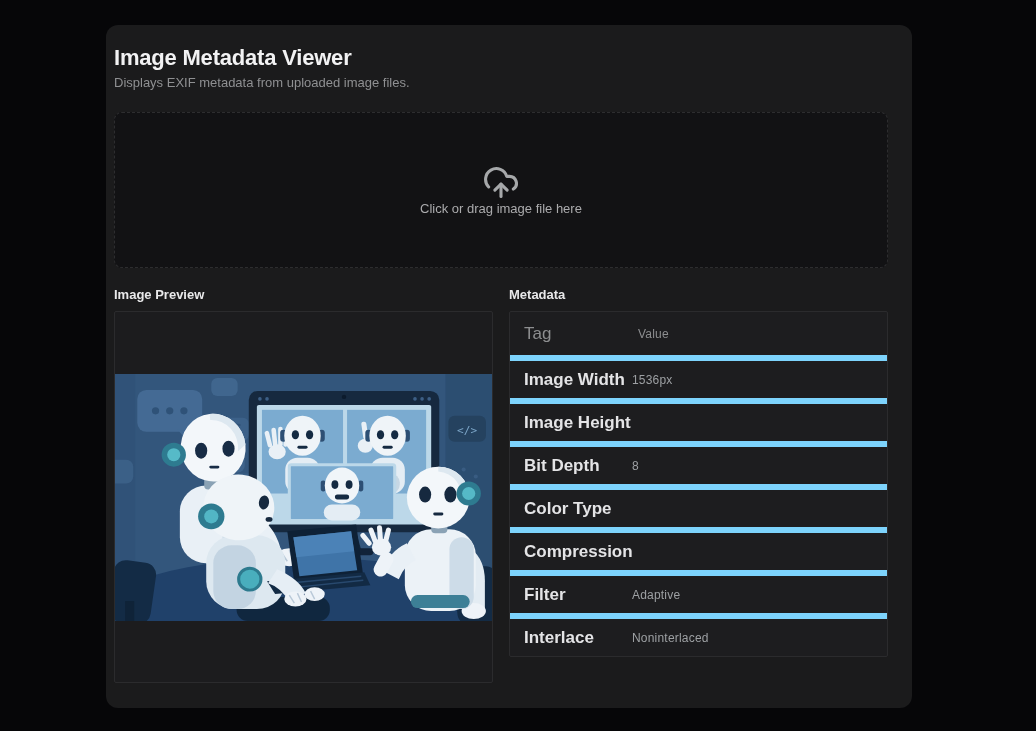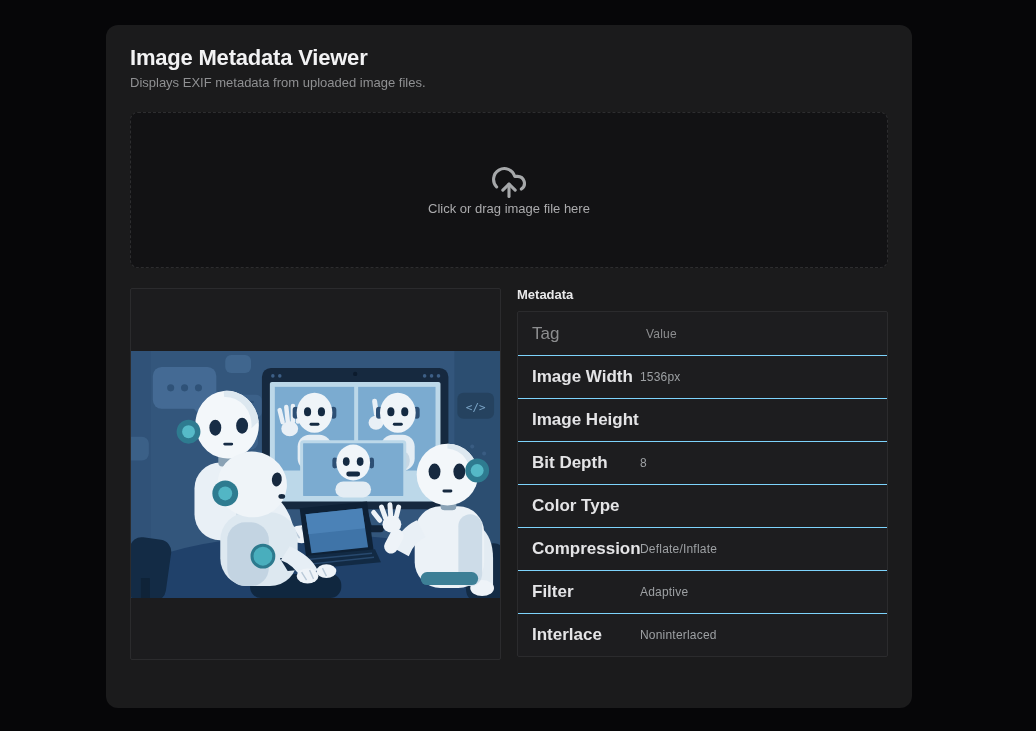--- a/index.html
+++ b/index.html
@@ -7,21 +7,21 @@
   body {
     background:#060608;
     font-family:"Liberation Sans", sans-serif;
     position:relative;
   }
   .card {
     position:absolute; left:106px; top:25px;
     width:806px; height:683px;
     background:#1b1b1c;
     border-radius:12px;
-    padding:21px 24px 25px 24px;
+    padding:21px 24px 25px 8px;
   }
   h1.title { font-size:22px; line-height:24px; font-weight:700; color:#f2f2f3; letter-spacing:-0.2px; margin:0 0 4px 0; }
   p.subtitle { font-size:13px; line-height:17px; color:#8f9092; margin:0 0 21px 0; }
 
   .dropzone {
     height:156px; width:100%;
     background:#121214;
     border:1px dashed #2d2d2f;
     border-radius:8px;
     display:flex; flex-direction:column; align-items:center; justify-content:center;
@@ -36,21 +36,21 @@
   h2.sec-heading { font-size:13px; line-height:14px; font-weight:700; color:#e9e9ea; margin:0 0 9px 0; }
 
   .panel { border:1px solid #2b2b2d; border-radius:2px; background:#1c1c1e; }
 
   .preview-panel { height:372px; display:flex; align-items:center; overflow:hidden; }
   .preview-image { width:100%; height:247px; }
   .preview-image svg { display:block; width:100%; height:100%; }
 
   .meta-table { background:#1d1d1f; }
   .mrow { display:flex; align-items:center; height:43px; padding:0 14px; }
-  .mrow + .mrow { border-top:1px solid #7dd3fc; }
+  .mrow + .mrow { border-top:6px solid #7dd3fc; }
   .cell-tag { width:108px; flex:none; font-size:17px; font-weight:700; color:#e4e4e6; }
   .cell-val { flex:1; font-family:Liberation Sans, sans-serif; font-size:12px; color:#9da0a3; letter-spacing:0.2px; }
   .mrow.header .cell-tag { font-weight:400; color:#8d8e90; }
   .mrow.header .cell-val { font-family:"Liberation Sans", sans-serif; color:#8d8e90;margin-left:6px; }
 </style>
 </head>
 <body>
 
 <div class="card">
 
@@ -62,20 +62,21 @@
       <path d="M4 14.899A7 7 0 1 1 15.71 8h1.79a4.5 4.5 0 0 1 2.5 8.242"></path>
       <path d="M12 13v8"></path>
       <path d="m8 17 4-4 4 4"></path>
     </svg>
     <div class="dz-label">Click or drag image file here</div>
   </div>
 
   <div class="columns">
 
     <section class="col">
+      <h2 class="sec-heading">Image Preview</h2>
       <div class="panel preview-panel">
         <div class="preview-image">
           <svg viewBox="0 0 372 248" preserveAspectRatio="none">
 
             <g>
               <rect width="372" height="248" fill="#33567c"></rect>
               <rect x="326" width="46" height="248" fill="#2c4c70" opacity="0.85"></rect>
               <rect x="0" width="20" height="248" fill="#2e5076" opacity="0.6"></rect>
             </g>
 
@@ -279,21 +280,20 @@
         </div>
         <div class="mrow">
           <div class="cell-tag">Bit Depth</div>
           <div class="cell-val">8</div>
         </div>
         <div class="mrow">
           <div class="cell-tag">Color Type</div>
         </div>
         <div class="mrow">
           <div class="cell-tag">Compression</div>
-          <div class="cell-val">Deflate/Inflate</div>
         </div>
         <div class="mrow">
           <div class="cell-tag">Filter</div>
           <div class="cell-val">Adaptive</div>
         </div>
         <div class="mrow">
           <div class="cell-tag">Interlace</div>
           <div class="cell-val">Noninterlaced</div>
         </div>
       </div>

